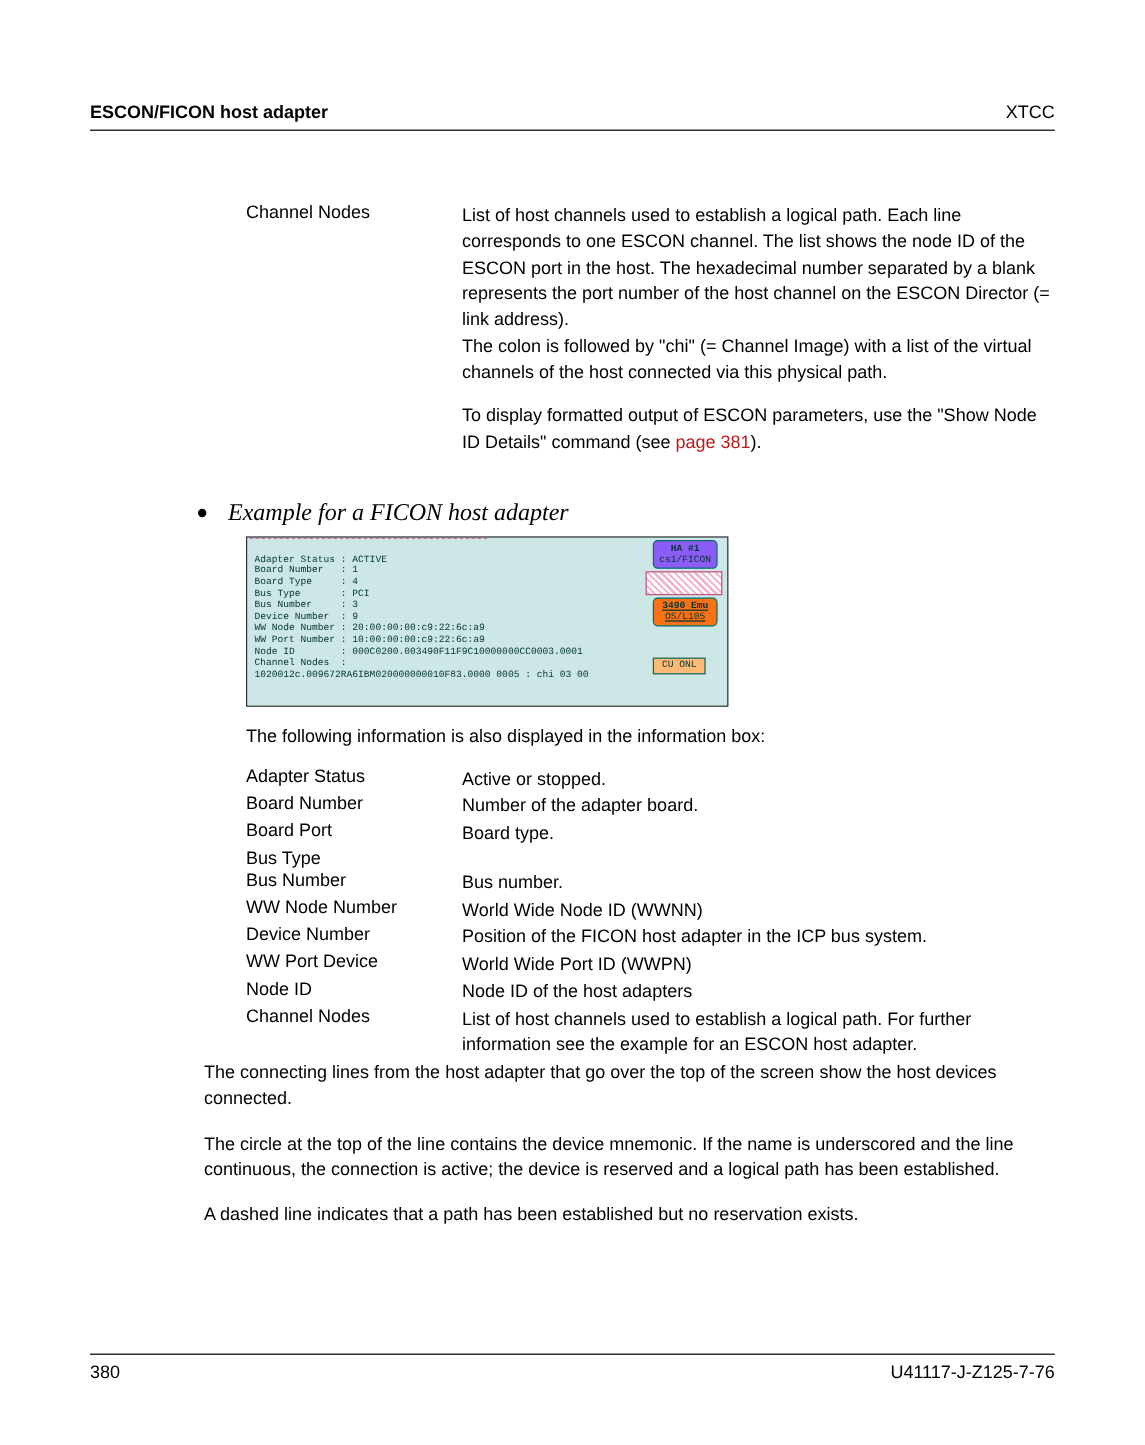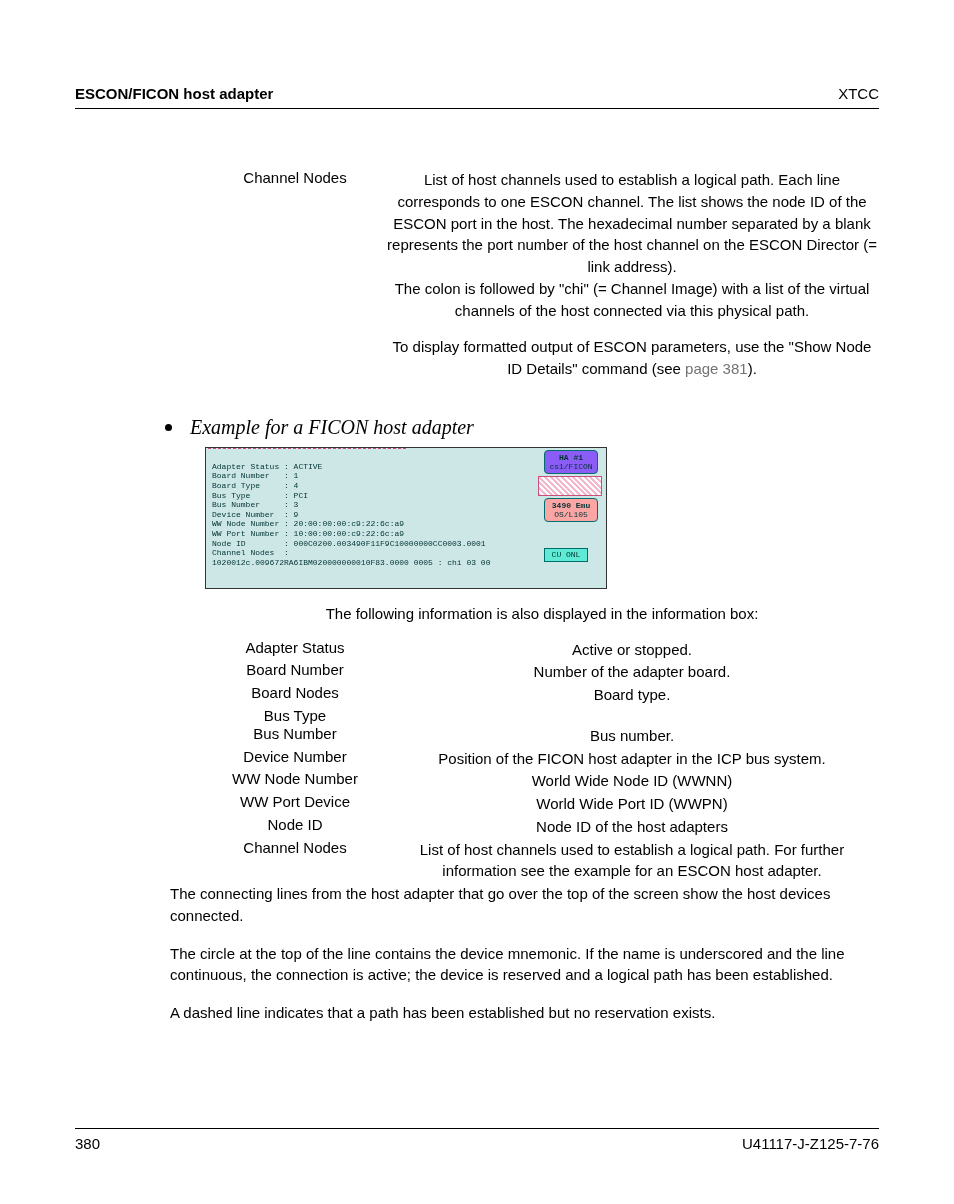--- a/index.html
+++ b/index.html
@@ -28,32 +28,31 @@
   .row {
     display: flex;
     margin-bottom: 1px;
   }
   .term {
     width: 180px;
     flex-shrink: 0;
   }
   .indent {
     margin-left: 130px;
-    text-align: center;
   }
   .desc {
     flex: 1;
     line-height: 1.45;
   }
   .para {
     margin-top: 14px;
     margin-bottom: 14px;
     line-height: 1.45;
   }
-  .link { color: #737373; }
+  .link { color: #b91c1c; }
   .bullet-line {
     display: flex;
     align-items: center;
     margin-top: 22px;
     margin-left: 90px;
     margin-bottom: 8px;
   }
   .bullet {
     width: 7px; height: 7px; border-radius: 50%; background:#000;
     margin-right: 18px;
@@ -79,22 +78,22 @@
     line-height: 1.2;
     white-space: pre;
   }
   .pill {
     position:absolute;
     display:flex; flex-direction:column; align-items:center; justify-content:center;
     font-size:8px; font-weight:bold; color:#003333;
     border:1px solid #006d6d;
   }
   .pill.ha { right:8px; top:2px; width:52px; height:22px; background:#8b5cf6; border-radius:4px;}
-  .pill.emu { right:8px; top:50px; width:52px; height:22px; background:#fca5a5; border-radius:4px;}
-  .pill.cu { right:18px; top:100px; width:42px; height:12px; background:#5eead4;}
+  .pill.emu { right:8px; top:50px; width:52px; height:22px; background:#f97316; border-radius:4px;text-decoration:underline;}
+  .pill.cu { right:18px; top:100px; width:42px; height:12px; background:#fdba74;}
   .conn-box {
     position:absolute; right:4px; top:28px; width:62px; height:18px; background:#f4b8cc; border:1px solid #c94f7c;
   }
   .hatch {
     background: repeating-linear-gradient(45deg,#f4b8cc,#f4b8cc 2px,#fff 2px,#fff 4px);
   }
   .subhead {
     font-weight: bold;
     margin-top: 40px;
     margin-bottom: 14px;
@@ -179,37 +178,37 @@
   <div class="indent">
     <div class="row">
         <div class="term">Adapter Status</div>
         <div class="desc">Active or stopped.</div>
       </div>
     <div class="row">
         <div class="term">Board Number</div>
         <div class="desc">Number of the adapter board.</div>
       </div>
     <div class="row">
-        <div class="term">Board Nodes</div>
+        <div class="term">Board Port</div>
         <div class="desc">Board type.</div>
       </div>
     <div class="row">
         <div class="term">Bus Type</div>
       </div>
     <div class="row">
         <div class="term">Bus Number</div>
         <div class="desc">Bus number.</div>
       </div>
     <div class="row">
+        <div class="term">WW Node Number</div>
+        <div class="desc">World Wide Node ID (WWNN)</div>
+      </div>
+    <div class="row">
         <div class="term">Device Number</div>
         <div class="desc">Position of the FICON host adapter in the ICP bus system.</div>
-      </div>
-    <div class="row">
-        <div class="term">WW Node Number</div>
-        <div class="desc">World Wide Node ID (WWNN)</div>
       </div>
     <div class="row">
         <div class="term">WW Port Device</div>
         <div class="desc">World Wide Port ID (WWPN)</div>
       </div>
     <div class="row">
         <div class="term">Node ID</div>
         <div class="desc">Node ID of the host adapters</div>
       </div>
     <div class="row">

